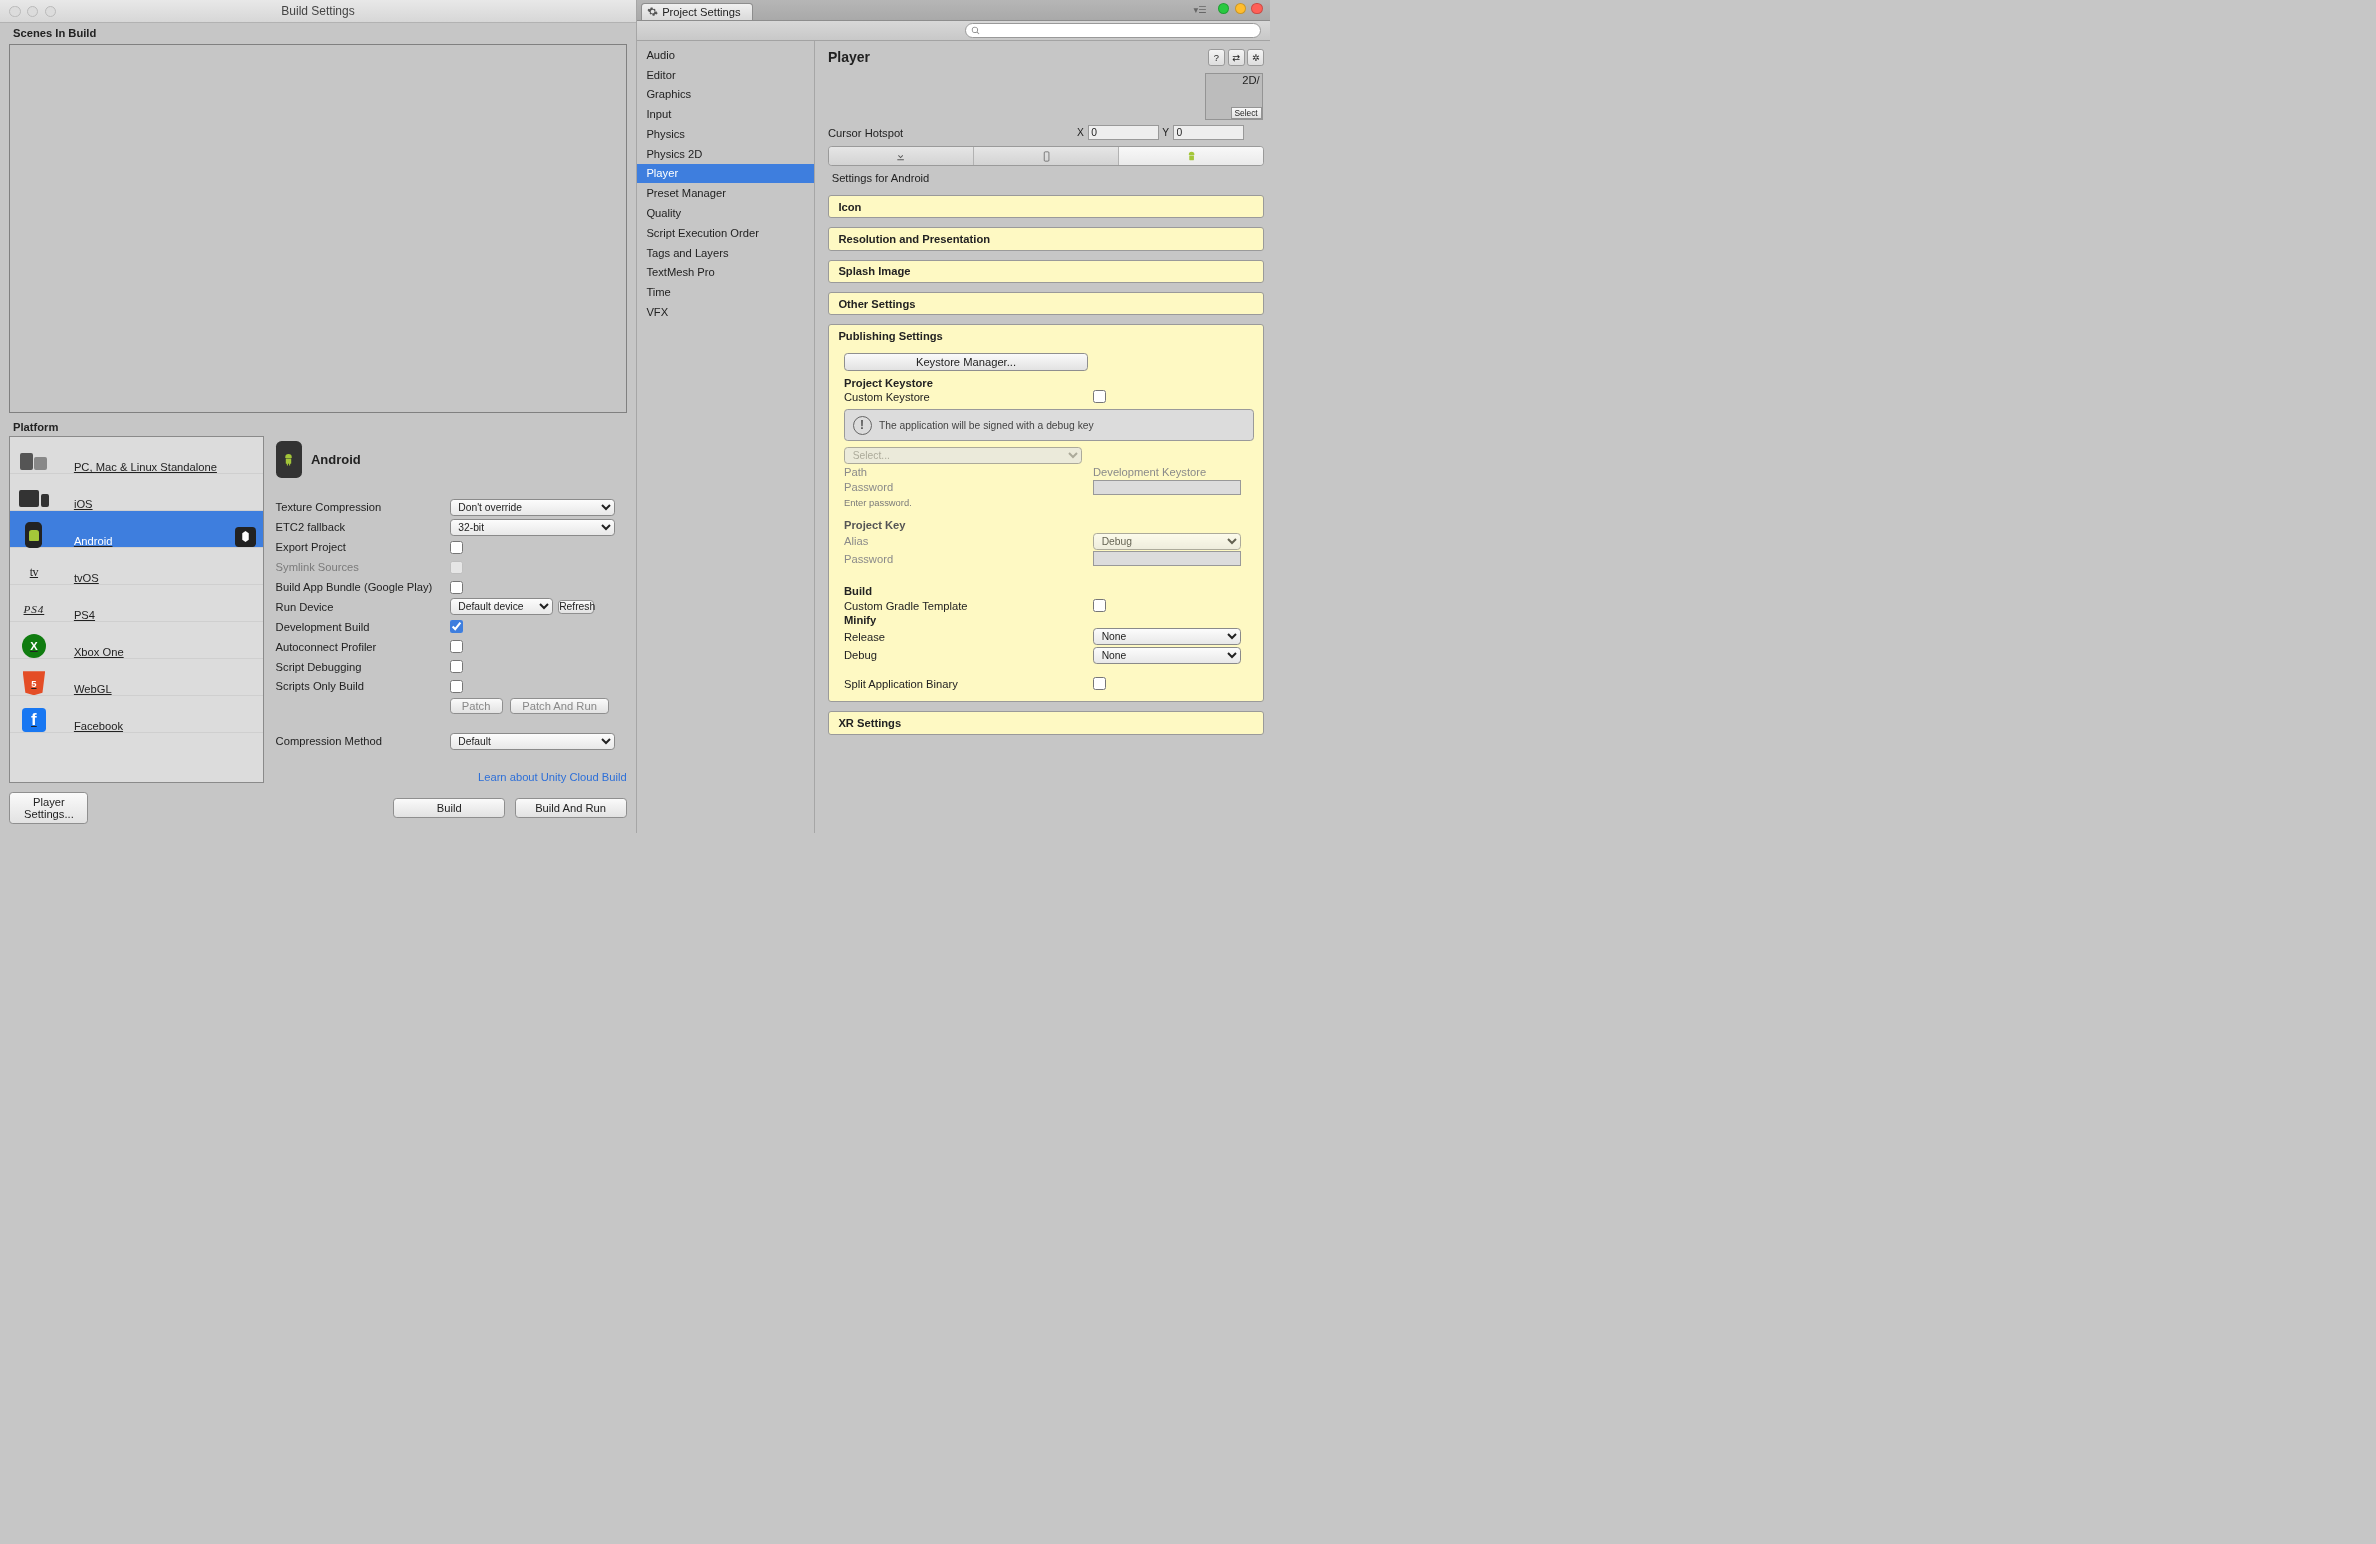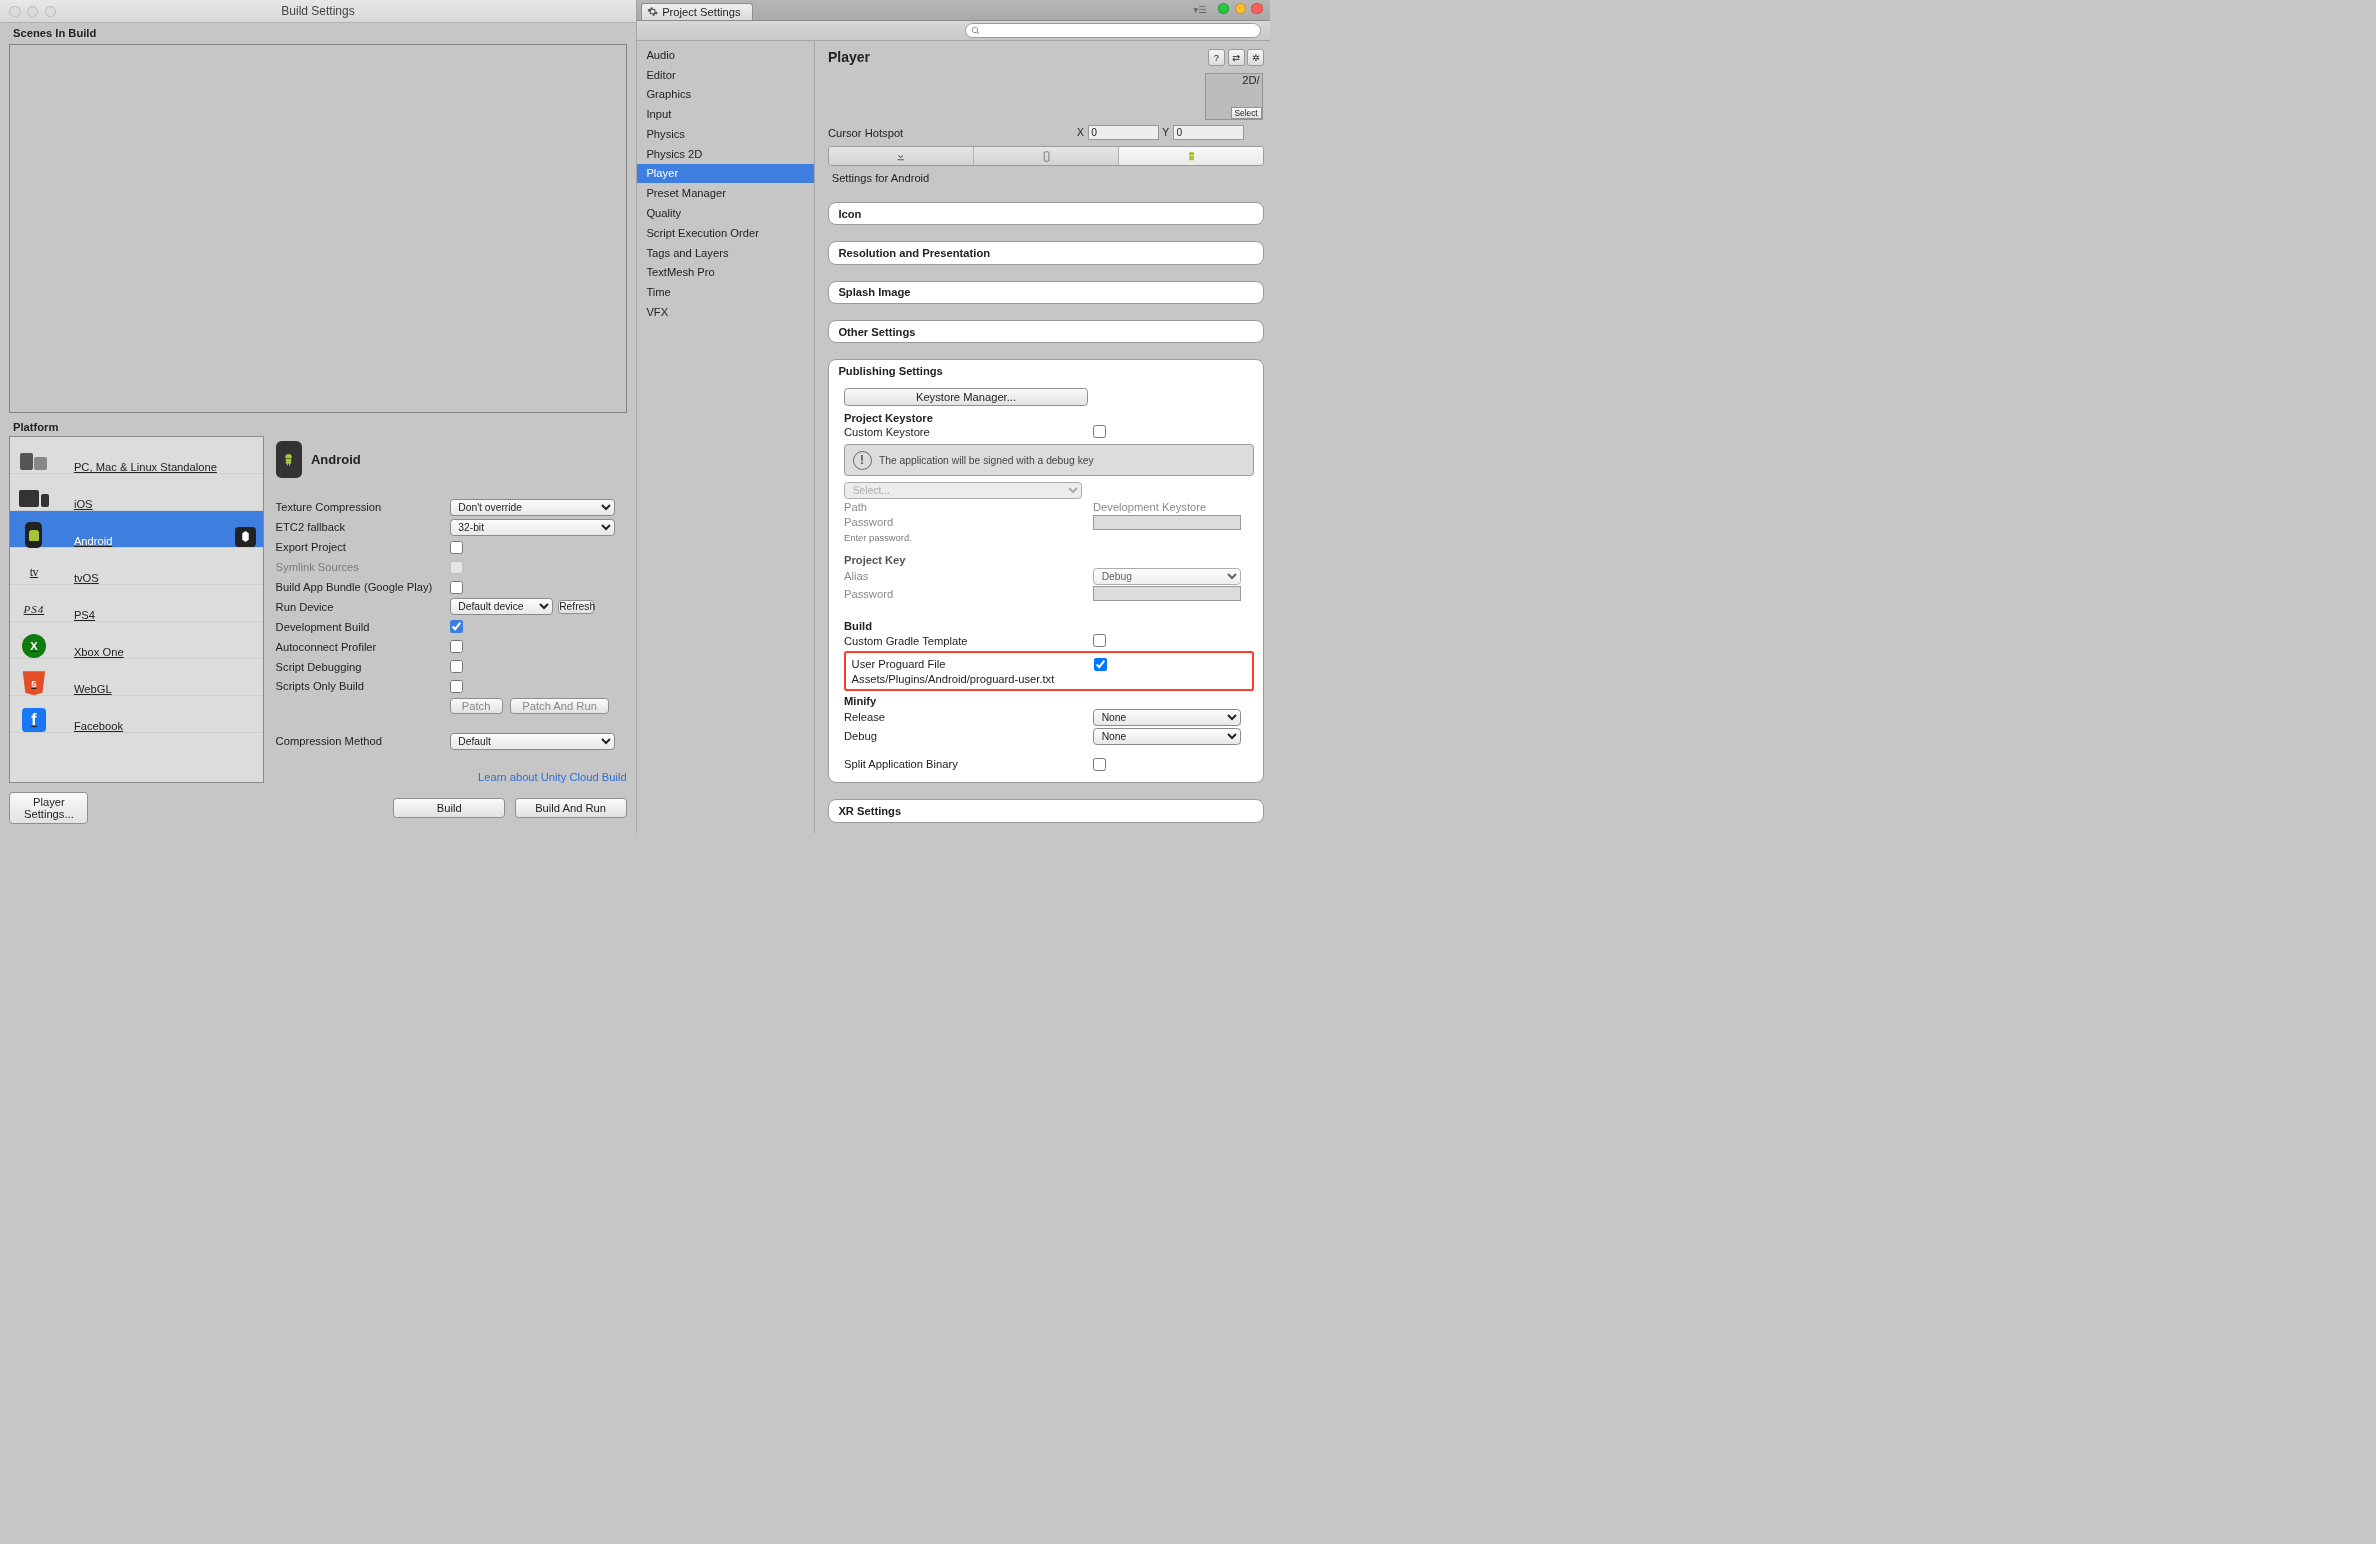--- a/index.html
+++ b/index.html
@@ -78,21 +78,21 @@
   .row .xy { display:flex; align-items:center; gap:3.7px; }
   .row .xy span { font-size:10.3px; }
   .row .xy input { width:71px; height:15px; border:0.9px solid #999; background:#eee; font-size:10.3px; padding:0 2.8px;}
 
   .plat-tabs { display:flex; margin-top:5.6px; border:0.9px solid #9a9a9a; border-radius:3.7px; overflow:hidden; height:20.6px; }
   .plat-tabs .pt { flex:1; display:flex; align-items:center; justify-content:center; border-right:0.9px solid #b2b2b2; cursor:pointer; background:linear-gradient(#e6e6e6,#d3d3d3); }
   .plat-tabs .pt:last-child { border-right:none; }
   .plat-tabs .pt.active { background:linear-gradient(#f8f8f8,#eaeaea); }
   .plat-tabs .pt svg { width:11.2px; height:13px; fill:#555; }
 
-  .panel-block { border:0.9px solid #9a9a9a; border-radius:8px; background:#ffffff; margin-top:16px; }
+  .panel-block { border:0.9px solid #9a9a9a; border-radius:3px; background:#fef9c3; margin-top:9px; }
   .panel-block .ph { padding:4.7px 9.4px; font-weight:bold; cursor:pointer; }
   .sectionlabel { padding:5.6px 0 1.9px 3.7px; font-size:11.2px; }
   .bold { font-weight:bold; }
 
   .pub-body { padding:3.7px 9.4px 9.4px 15px; }
   .keystore-btn { width:244px; margin:2.8px 0 5.6px 0; padding:1.9px 0; }
   select.wide { width:238px; height:17px; border:0.9px solid #8a8a8a; border-radius:3.7px; background:linear-gradient(#fcfcfc,#e8e8e8); font-size:10.3px; padding:0 3.7px;}
   select.wide[disabled] { color:#8a8a8a; background:#e4e4e4; }
   .infobox { border:0.9px solid #9a9a9a; border-radius:3.7px; background:#dcdcdc; padding:5.6px 7.5px; display:flex; align-items:center; gap:7.5px; margin:5.6px 0; }
   .infobox .iicon { width:19px; height:19px; border:1.4px solid #666; border-radius:50%; display:flex; align-items:center; justify-content:center; font-weight:bold; color:#555; font-size:12px;}
@@ -417,27 +417,20 @@
               <input class="txt" disabled="" style="">
             </div>
 
             <div style="height:17px;"></div>
             <div class="bold">Build</div>
             <div class="row">
               <div class="lbl">Custom Gradle Template</div>
               <input type="checkbox" style="">
             </div>
 
-            <div class="highlight-box">
-              <div class="row">
-                <div class="lbl">User Proguard File</div>
-                <input type="checkbox" checked="" style="">
-              </div>
-              <div>Assets/Plugins/Android/proguard-user.txt</div>
-            </div>
 
             <div class="bold">Minify</div>
             <div class="row">
               <div class="lbl">Release</div>
               <select class="mini"><option>None</option></select>
             </div>
             <div class="row">
               <div class="lbl">Debug</div>
               <select class="mini"><option>None</option></select>
             </div>

